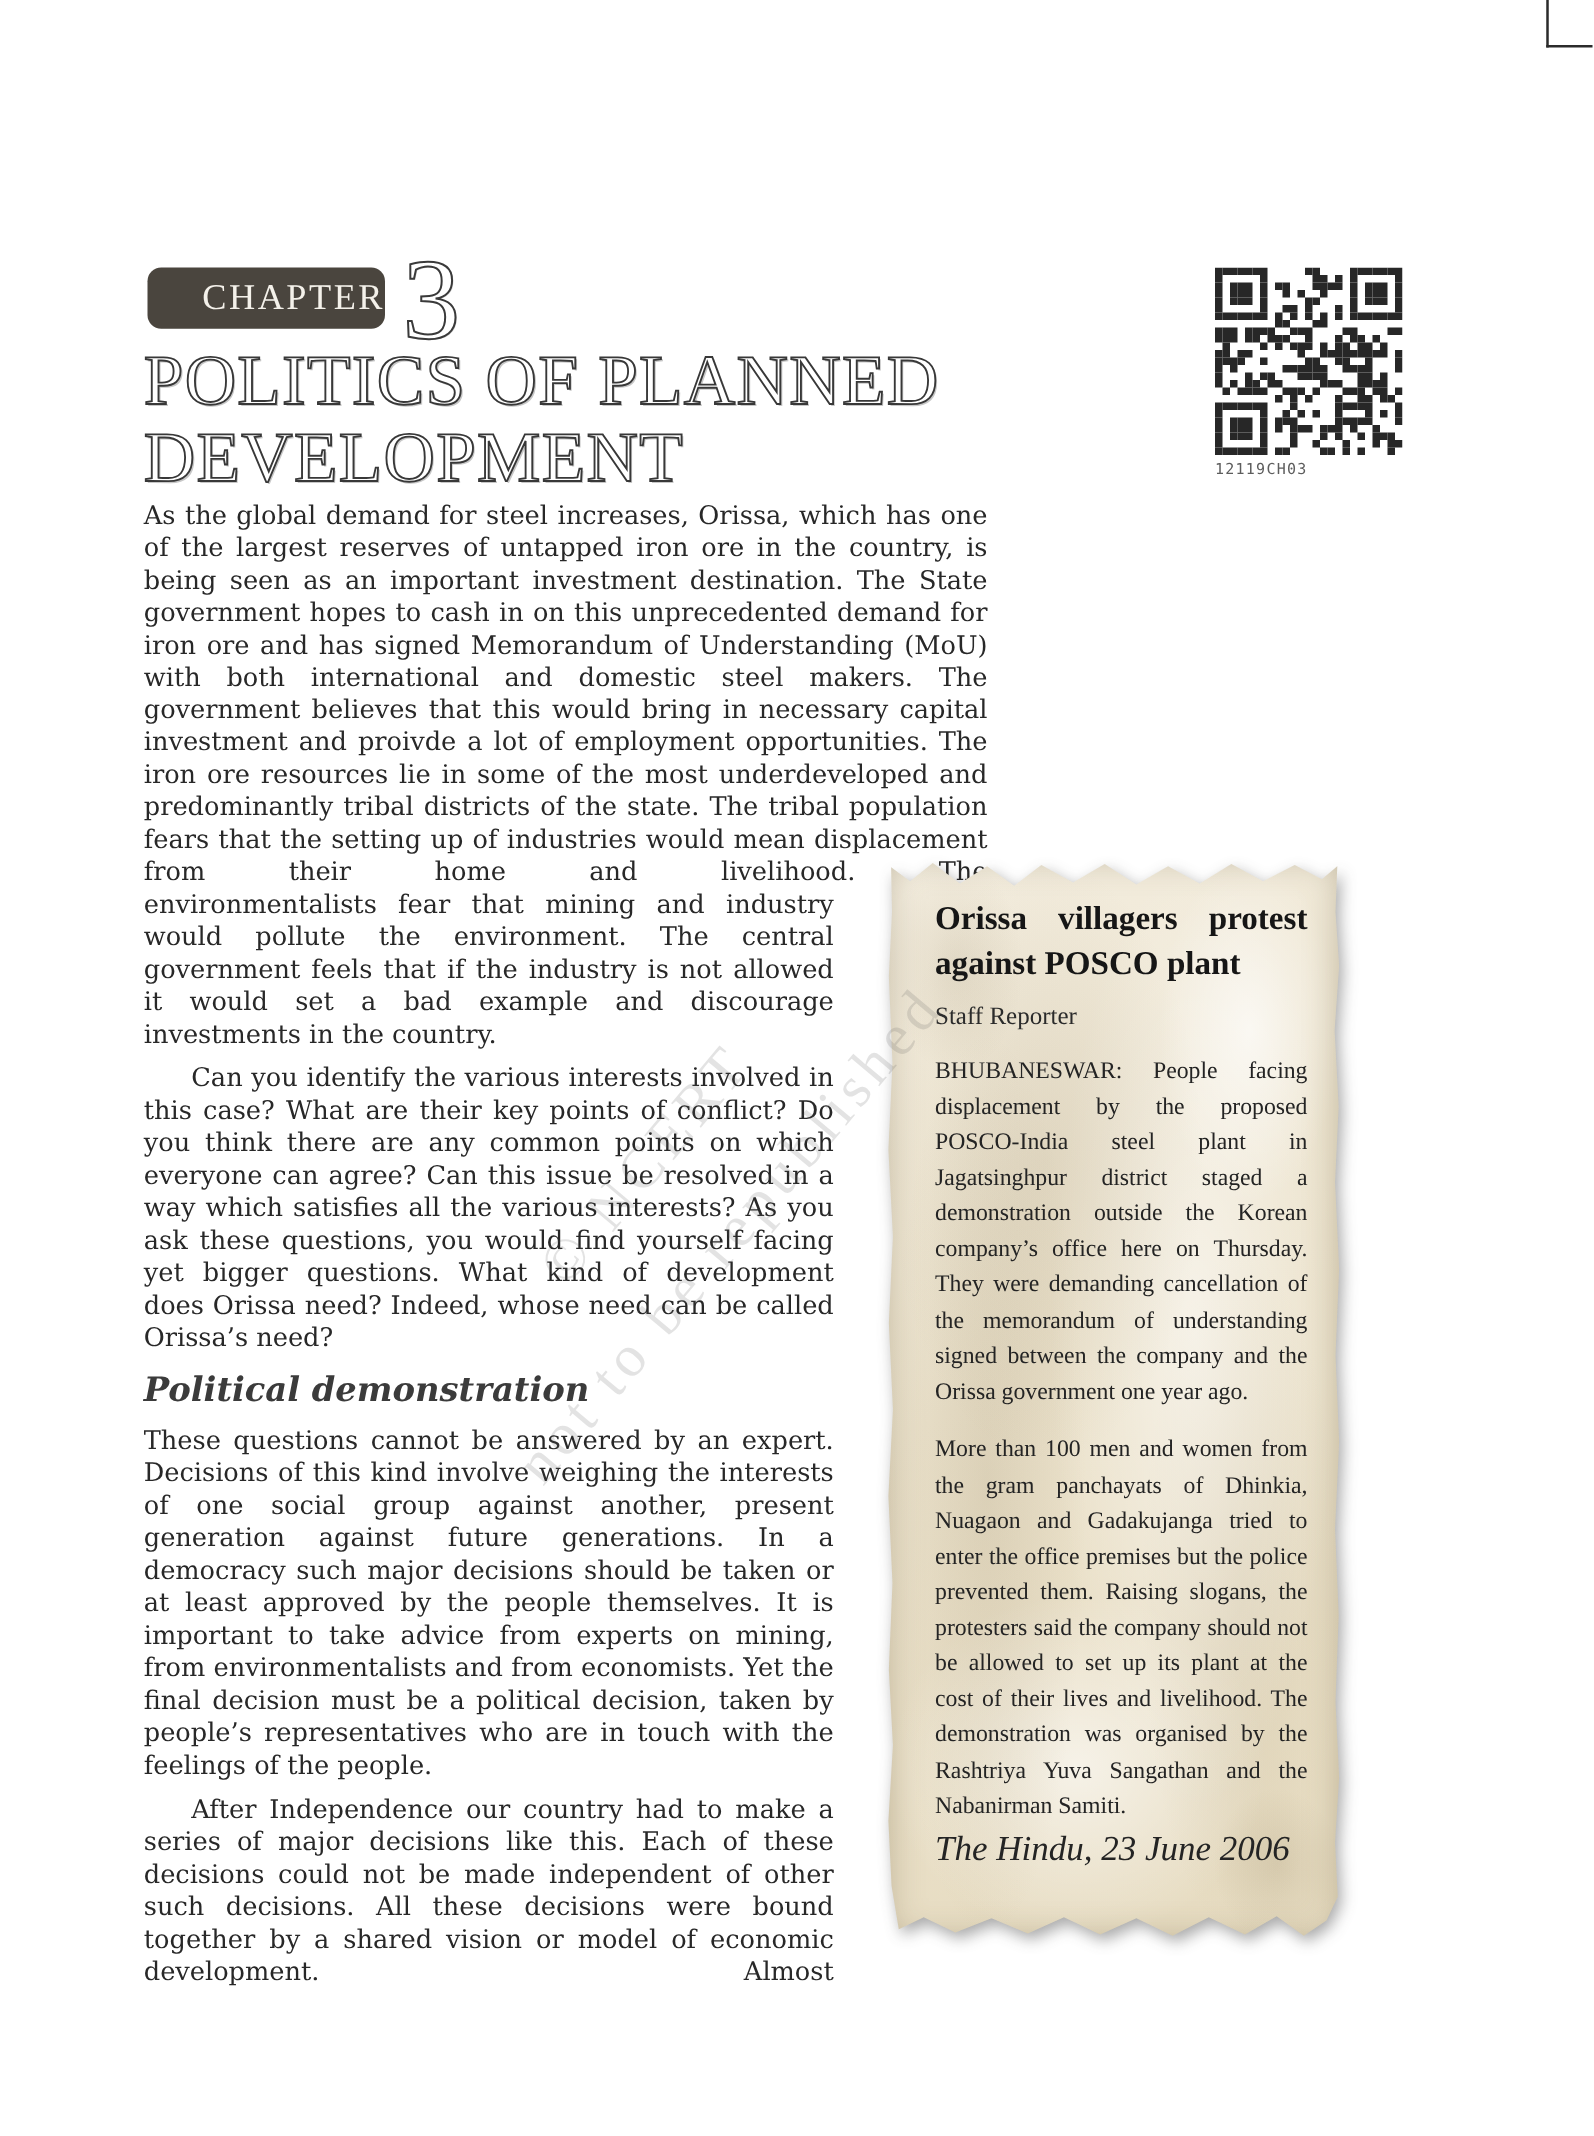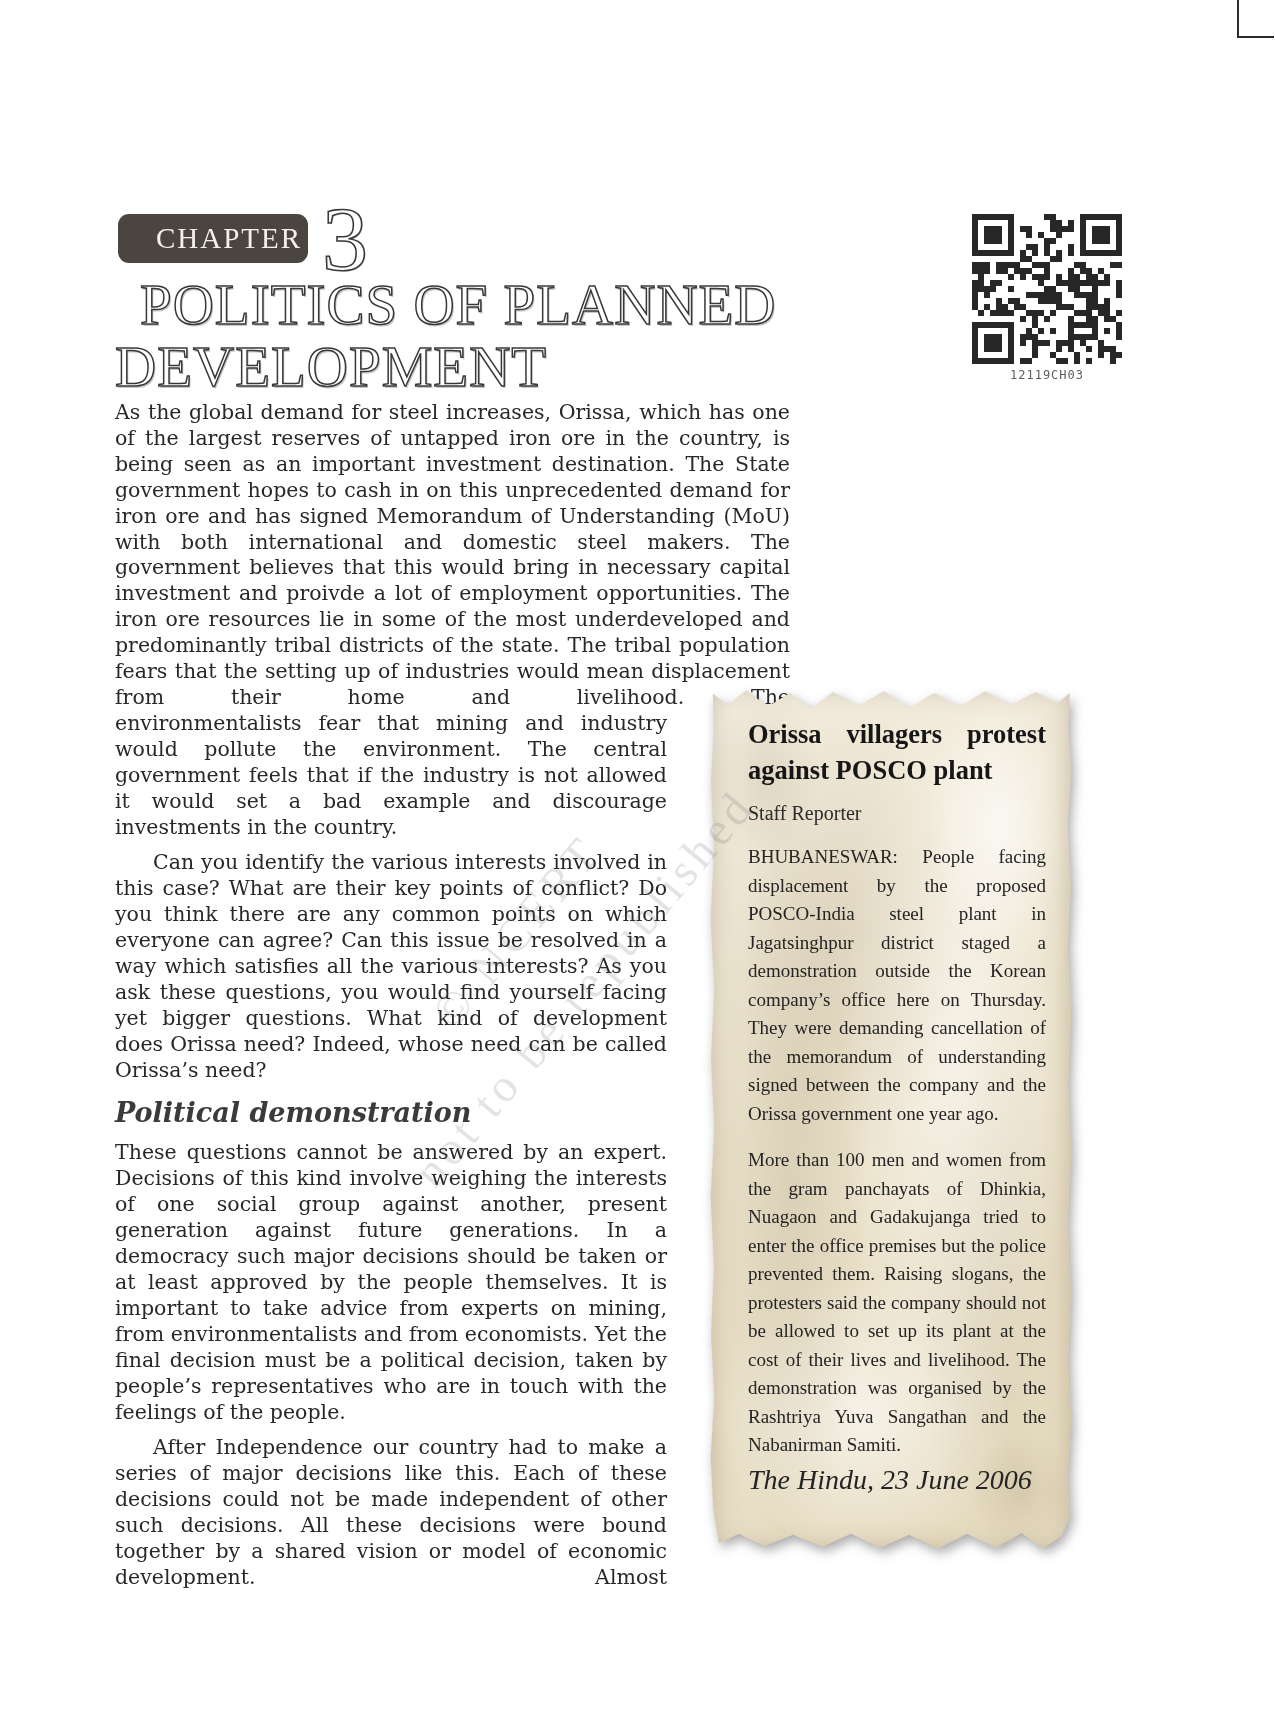--- a/index.html
+++ b/index.html
@@ -23,21 +23,21 @@
     border-bottom: 2.5px solid #2b2b2b;
   }
 
   
   #chapter-badge {
     position: absolute;
     left: 118px; top: 214px;
     width: 190px; height: 49px;
     background: #4a453e;
     border-radius: 11px;
-    display: flex; align-items: center; justify-content: center; padding-left: 32px;
+    display: flex; align-items: center; justify-content: flex-end; padding-left: 32px;
   }
   #chapter-badge span {
     font-family: "Liberation Serif", serif;
     font-size: 29px;
     letter-spacing: 2px;
     color: #f4f1ea;
   }
   #chapter-number {
     position: absolute;
     left: 322px; top: 193px;
@@ -55,25 +55,25 @@
     left: 115px;
     font-family: "Liberation Serif", serif;
     font-size: 57px;
     line-height: 57px;
     letter-spacing: 1px;
     color: #ffffff;
     -webkit-text-stroke: 1.5px #383838;
     text-shadow: 1.5px 1.5px 0 rgba(70,70,70,0.30);
     white-space: nowrap;
   }
-  #title-line1 { top: 276px; margin-left: 25px; }
+  #title-line1 { top: 276px; }
   #title-line2 { top: 338px; }
 
   
-  #qr-block { position: absolute; left: 972px; top: 214px; width: 150px; text-align: center; }
+  #qr-block { position: absolute; left: 972px; top: 214px; width: 150px; }
   #qr-code { display: block; width: 150px; height: 150px; }
   #qr-caption {
     display: block;
     margin-top: 4px;
     font-family: "DejaVu Sans Mono", monospace;
     font-size: 12px;
     letter-spacing: 1px;
     color: #5d5d5d;
   }
 

